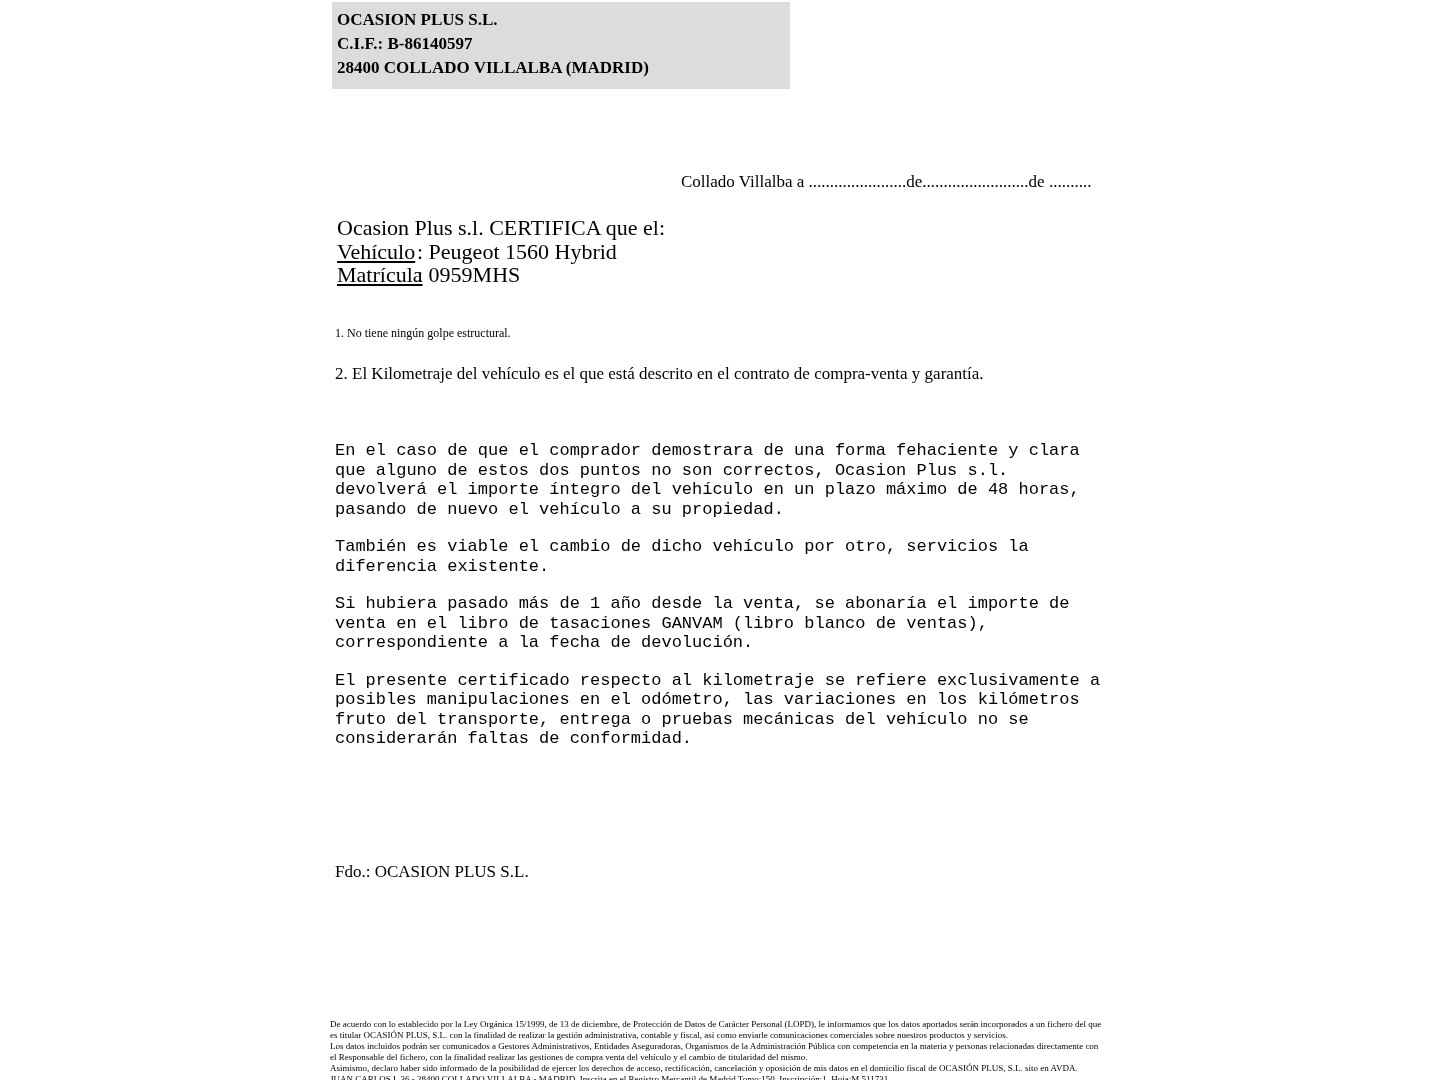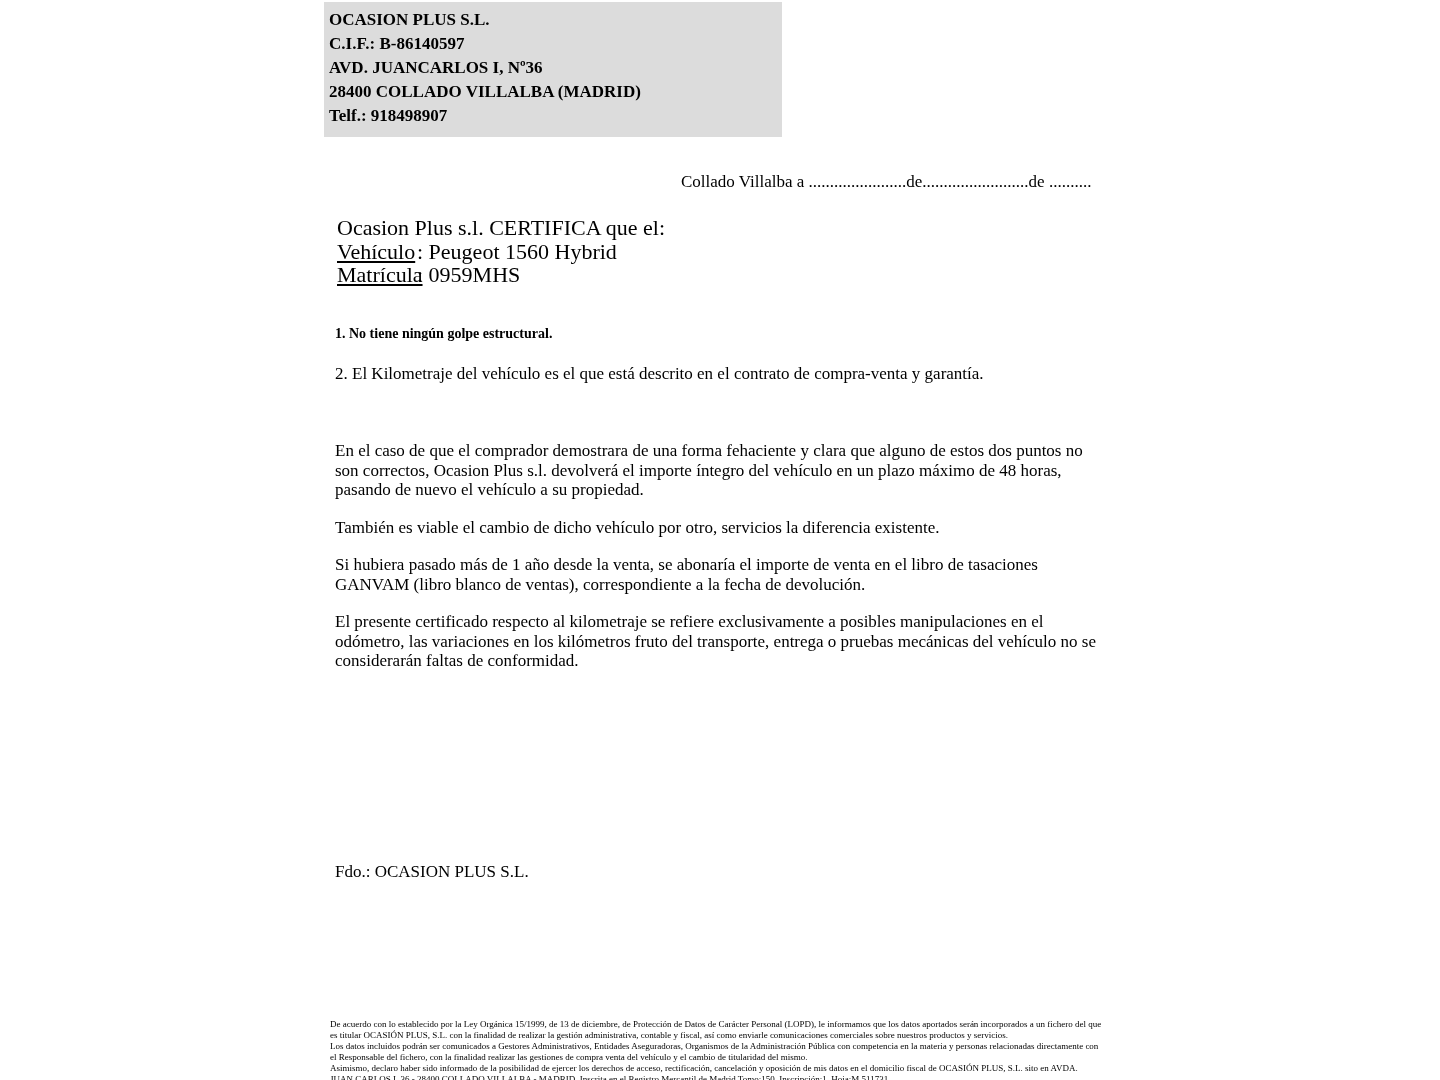--- a/index.html
+++ b/index.html
@@ -6,21 +6,21 @@
   html, body { width: 1440px; height: 1080px; background: #ffffff; }
   body {
     position: relative;
     font-family: "Liberation Serif", serif;
     color: #000000;
     overflow: hidden;
   }
 
   .header-box {
     position: absolute;
-    left: 324px;
+    left: 332px;
     top: 2px;
     width: 458px;
     background: #dcdcdc;
     padding: 6px 8px 9px 5px;
   }
   .header-box div {
     font-weight: bold;
     font-size: 17px;
     line-height: 24px;
     white-space: nowrap;
@@ -41,39 +41,39 @@
     font-size: 22px;
     line-height: 23.5px;
   }
   .kv-label-box { display: inline-block; width: 80px; }
   .u { text-decoration: underline; }
 
   .point-1 {
     position: absolute;
     left: 335px;
     top: 326px;
-    font-size: 14px;
+    font-size: 12px;
     white-space: nowrap;
-    font-weight: bold;
   }
   .point-2 {
     position: absolute;
     left: 335px;
     top: 364px;
     font-size: 17px;
     white-space: nowrap;
   }
 
   .paragraphs {
     position: absolute;
     left: 335px;
     top: 441px;
     width: 768px;
     font-size: 17px;
     line-height: 19.5px;
+    font-family: Liberation Mono, monospace;
   }
   .paragraphs p { margin-bottom: 18px; }
 
   .signature {
     position: absolute;
     left: 335px;
     top: 862px;
     font-size: 17px;
     white-space: nowrap;
   }
@@ -86,23 +86,21 @@
     font-size: 9px;
     line-height: 11px;
   }
 </style>
 </head>
 <body>
 
 <div class="header-box">
   <div>OCASION PLUS S.L.</div>
   <div>C.I.F.: B-86140597</div>
-  <div>AVD. JUANCARLOS I, Nº36</div>
   <div>28400 COLLADO VILLALBA (MADRID)</div>
-  <div>Telf.: 918498907</div>
 </div>
 
 <div class="date-line">Collado Villalba a .......................de.........................de ..........</div>
 
 <div class="certify">
   <div>Ocasion Plus s.l. CERTIFICA que el:</div>
   <div><span class="kv-label-box"><span class="u">Vehículo</span></span><span>: Peugeot 1560 Hybrid</span></div>
   <div><span class="kv-label-box"><span class="u">Matrícula</span></span><span>: 0959MHS</span></div>
 </div>
 

